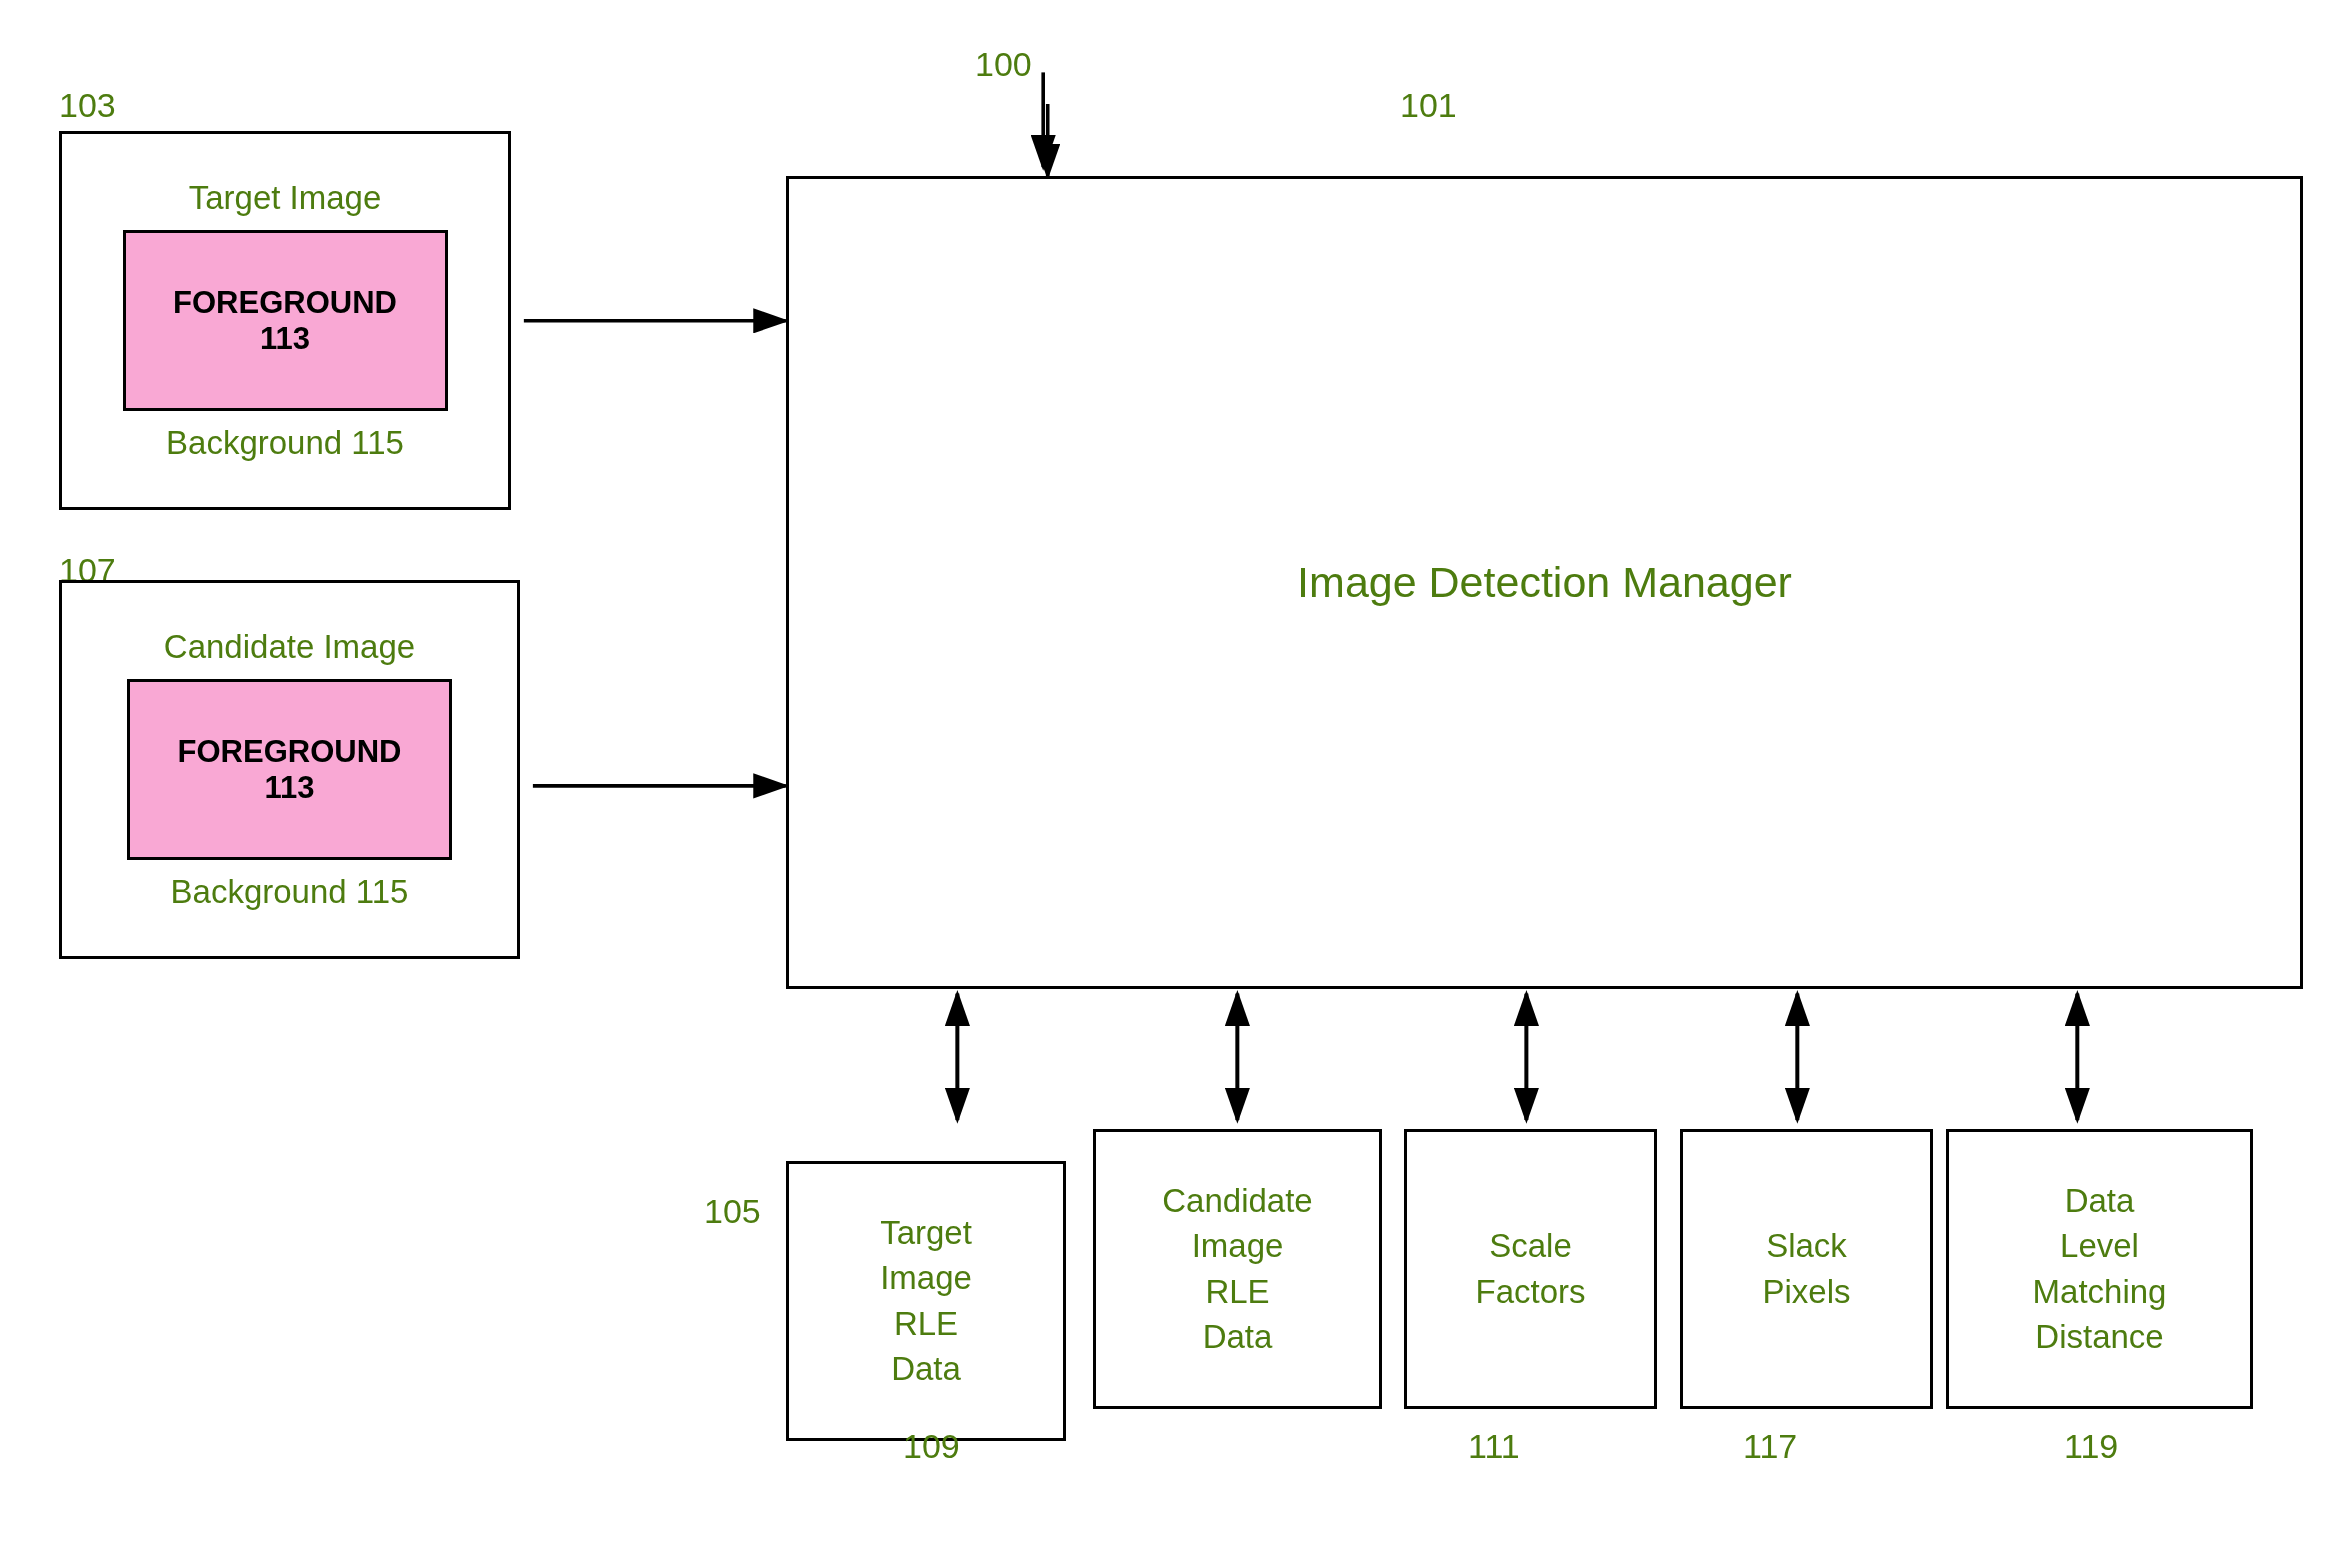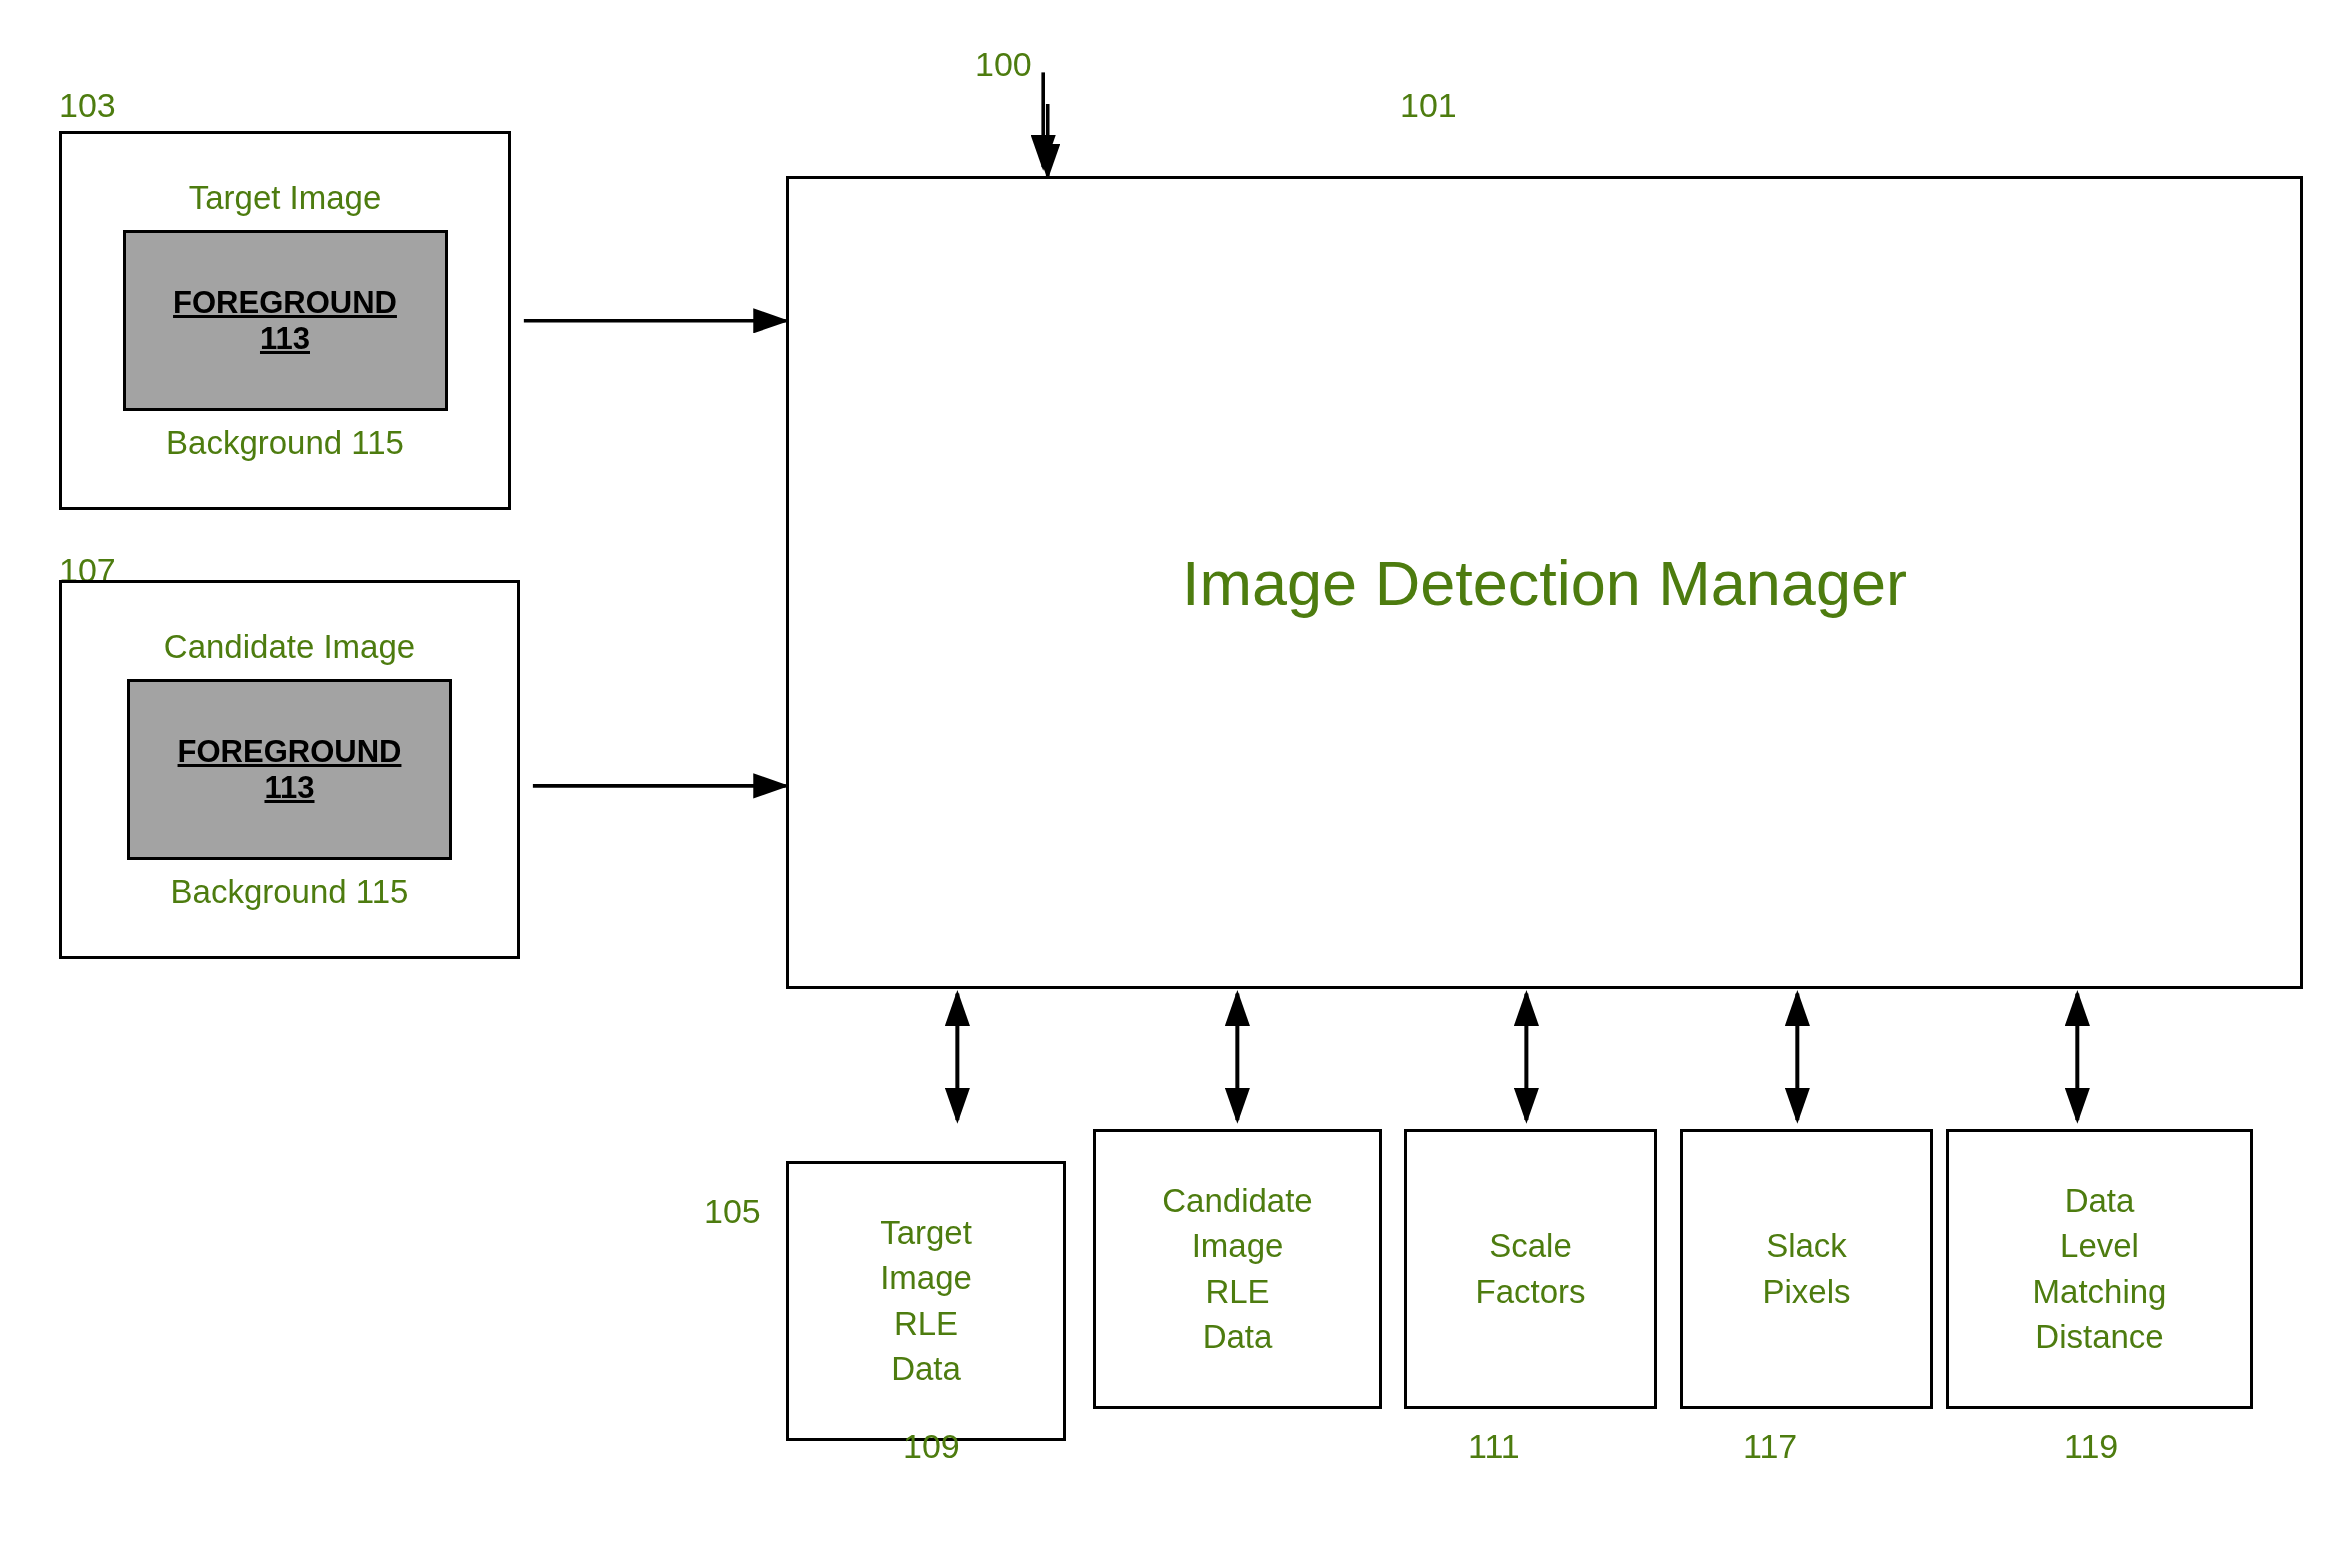--- a/index.html
+++ b/index.html
@@ -41,27 +41,26 @@
     .box-label {
       font-size: 33px;
       color: #4d7c0f;
       text-align: center;
       padding: 3.6px 7.2px;
       font-family: Arial, sans-serif;
     }
 
     .inner-box {
       border: 3.6px solid #000;
-      background: #a3a3a3;
+      background: #f9a8d4;
       display: flex;
       flex-direction: column;
       align-items: center;
       justify-content: center;
       padding: 9px 18px;
-      text-decoration: underline;
     }
 
     .inner-box-label {
       font-size: 31px;
       font-weight: bold;
       text-align: center;
       font-family: Arial, sans-serif;
     }
 
     
@@ -139,21 +138,21 @@
   <div class="box" style="left:59px; top:580px; width:461px; height:379px; padding:13.5px;">
     <div class="box-label" style="margin-bottom:9px;">Candidate Image</div>
     <div class="inner-box" style="width:325px; height:181px;">
       <div class="inner-box-label">FOREGROUND</div>
       <div class="inner-box-label">113</div>
     </div>
     <div class="box-label" style="margin-top:9px;">Background 115</div>
   </div>
 
   <div class="box" style="left:786px; top:176px; width:1517px; height:813px; display:flex; align-items:center; justify-content:center;">
-    <div class="box-label" style="font-size:63px;">Image Detection Manager</div>
+    <div class="box-label" style="font-size:43px;">Image Detection Manager</div>
   </div>
 
   <div class="ref-label" style="left:704px; top:1192px;">
     <span>105</span>
   </div>
 
   <div class="box" style="left:786px; top:1129px; width:280px; height:280px; display:flex; flex-direction:column; align-items:center; justify-content:center;margin-top:32px;">
     <div class="box-label">Target</div>
     <div class="box-label">Image</div>
     <div class="box-label">RLE</div>

